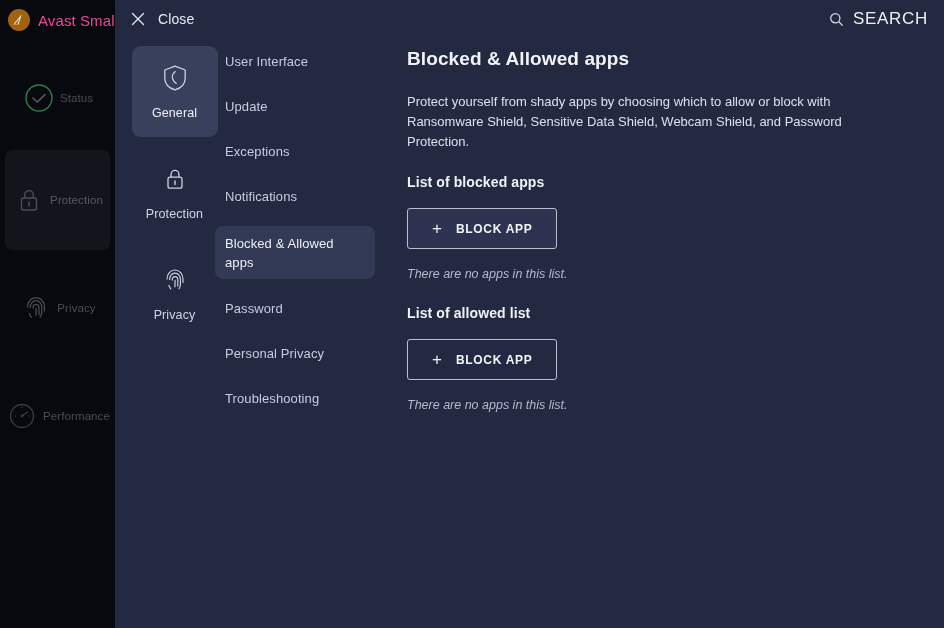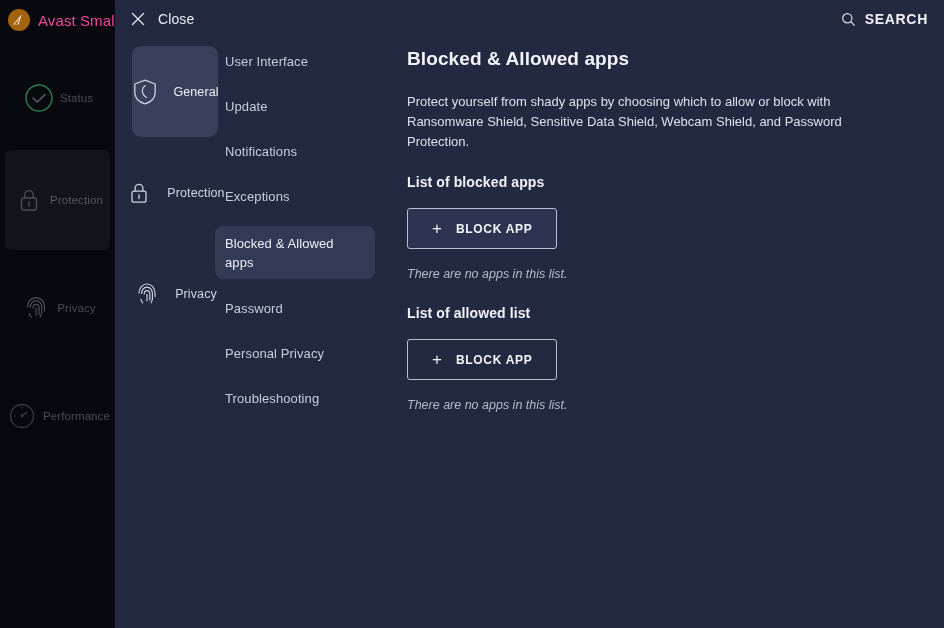--- a/index.html
+++ b/index.html
@@ -111,36 +111,36 @@
     position: absolute;
     right: 16px; top: 6px;
     height: 26px;
     display: flex;
     align-items: center;
     gap: 9px;
     cursor: pointer;
   }
   #search-btn .search-icon { width: 15px; height: 15px; display: block; }
   #search-btn .search-label {
-    font-size: 14px;
-    font-weight: bold;
+    font-size: 17px;
+    font-weight: normal;
     color: #eef0f6;
     letter-spacing: .7px;
   }
 
   
   #cat-col { position: absolute; left: 9px; top: 46px; width: 101px; }
   .cat-item {
     position: relative;
     width: 86px;
     margin: 0 auto 10px auto;
     height: 91px;
     border-radius: 9px;
     display: flex;
-    flex-direction: row;
+    flex-direction: column;
     align-items: center;
     justify-content: center;
     gap: 13px;
     cursor: pointer;
   }
   .cat-item.active { background: #39405c; }
   .cat-icon { width: 30px; height: 30px; display: block; }
   .cat-label {
     font-size: 12.5px;
     color: #cfd5e6;
@@ -362,24 +362,24 @@
     </div>
 
     <div id="submenu">
       <div class="sub-item">
         <span class="sub-label">User Interface</span>
       </div>
       <div class="sub-item">
         <span class="sub-label">Update</span>
       </div>
       <div class="sub-item">
+        <span class="sub-label">Exceptions</span>
+      </div>
+      <div class="sub-item">
         <span class="sub-label">Notifications</span>
-      </div>
-      <div class="sub-item">
-        <span class="sub-label">Exceptions</span>
       </div>
       <div class="sub-item active">
         <span class="sub-label">Blocked &amp; Allowed apps</span>
       </div>
       <div class="sub-item">
         <span class="sub-label">Password</span>
       </div>
       <div class="sub-item">
         <span class="sub-label">Personal Privacy</span>
       </div>

